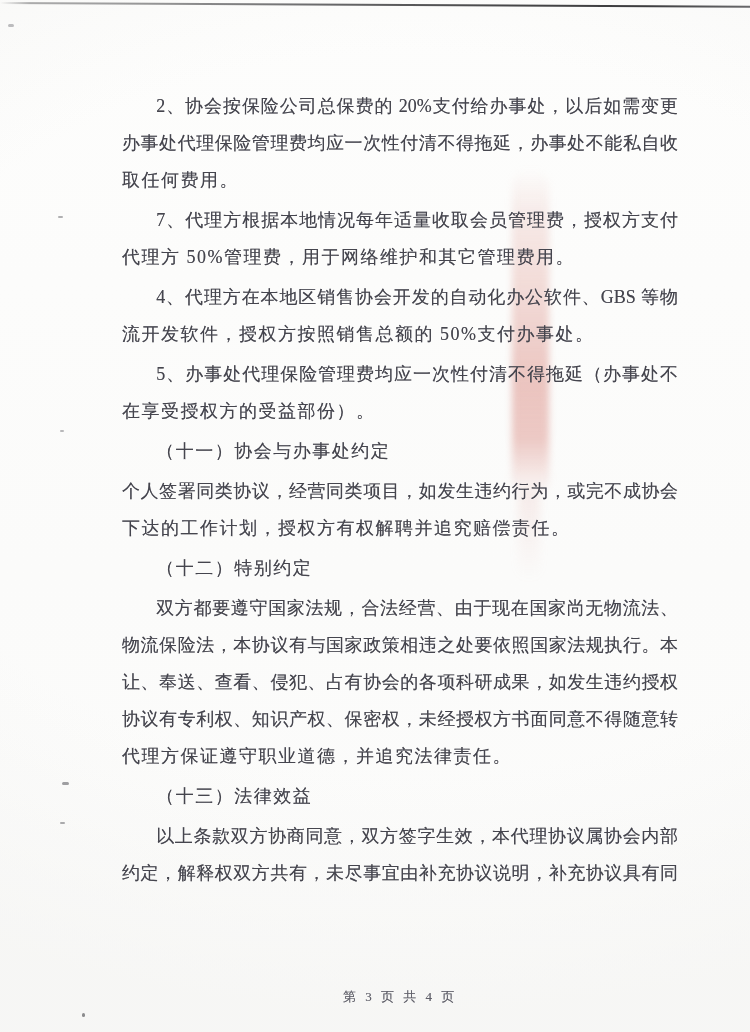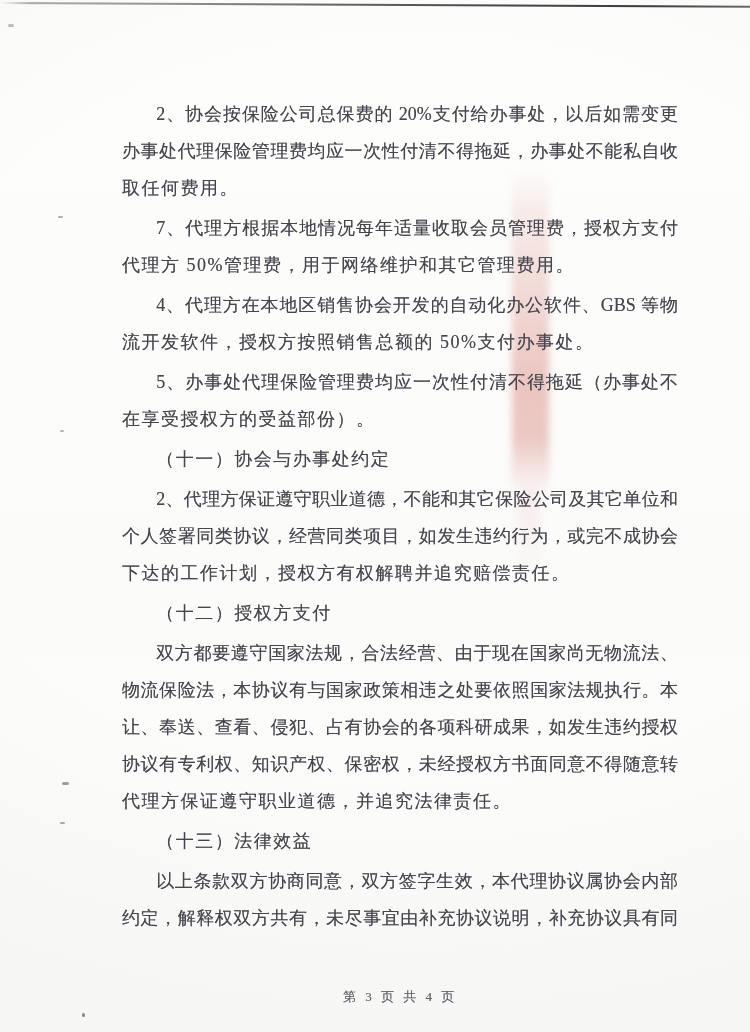--- a/index.html
+++ b/index.html
@@ -35,21 +35,21 @@
     filter:blur(4px);border-radius:12px;
   }
   .speck{position:absolute;border-radius:2px;}
   
   .doc{
     position:absolute;left:122px;top:84px;width:556px;
     font-size:18px;line-height:37px;color:#45454e;
     text-shadow:0 0 .6px rgba(69,69,78,.55);
   }
   .para{margin:3px 0 0 0;}
-  .para:first-child{margin-top:12px;}
+  .para:first-child{margin-top:4px;}
   .ln{
     text-align:justify;text-align-last:justify;
     text-justify:inter-character;
     white-space:nowrap;
   }
   .ln.last{text-align-last:left;letter-spacing:1.5px;white-space:normal;}
   .ln.ind{text-indent:1.9em;}
   .footer{
     position:absolute;left:122px;top:988px;width:556px;
     text-align:center;font-size:13px;letter-spacing:3px;color:#60606a;
@@ -93,27 +93,26 @@
       <div class="ln ind">5、办事处代理保险管理费均应一次性付清不得拖延（办事处不</div>
       <div class="ln last">在享受授权方的受益部份）。</div>
     </div>
 
     <div class="para">
       <div class="ln ind last">（十一）协会与办事处约定</div>
     </div>
 
 
     <div class="para">
-      <div class="ln ind">2、代理方保证遵守职业道德，不能和其它保险公司及其它单位和</div>
       <div class="ln">个人签署同类协议，经营同类项目，如发生违约行为，或完不成协会</div>
       <div class="ln last">下达的工作计划，授权方有权解聘并追究赔偿责任。</div>
     </div>
 
     <div class="para">
-      <div class="ln ind last">（十二）授权方支付</div>
+      <div class="ln ind last">（十二）特别约定</div>
     </div>
 
     <div class="para">
       <div class="ln ind">双方都要遵守国家法规，合法经营、由于现在国家尚无物流法、</div>
       <div class="ln">物流保险法，本协议有与国家政策相违之处要依照国家法规执行。本</div>
       <div class="ln">让、奉送、查看、侵犯、占有协会的各项科研成果，如发生违约授权</div>
       <div class="ln">协议有专利权、知识产权、保密权，未经授权方书面同意不得随意转</div>
       <div class="ln last">代理方保证遵守职业道德，并追究法律责任。</div>
     </div>
 

